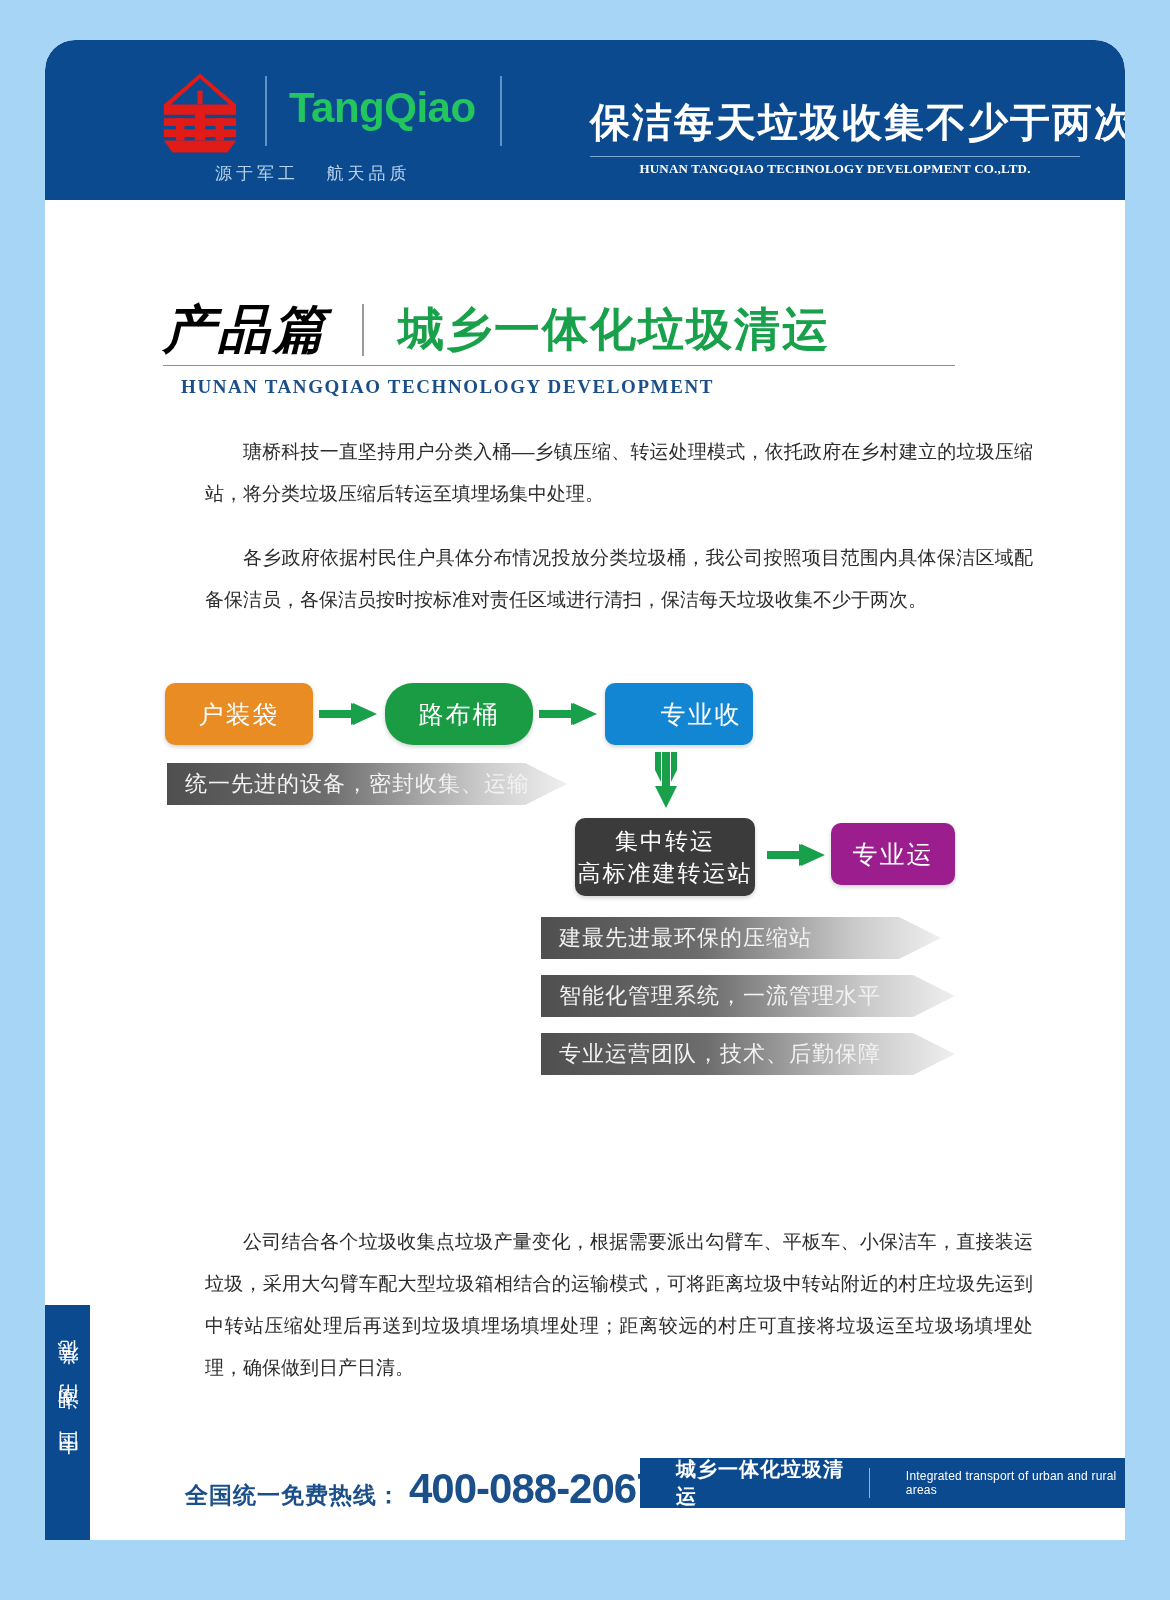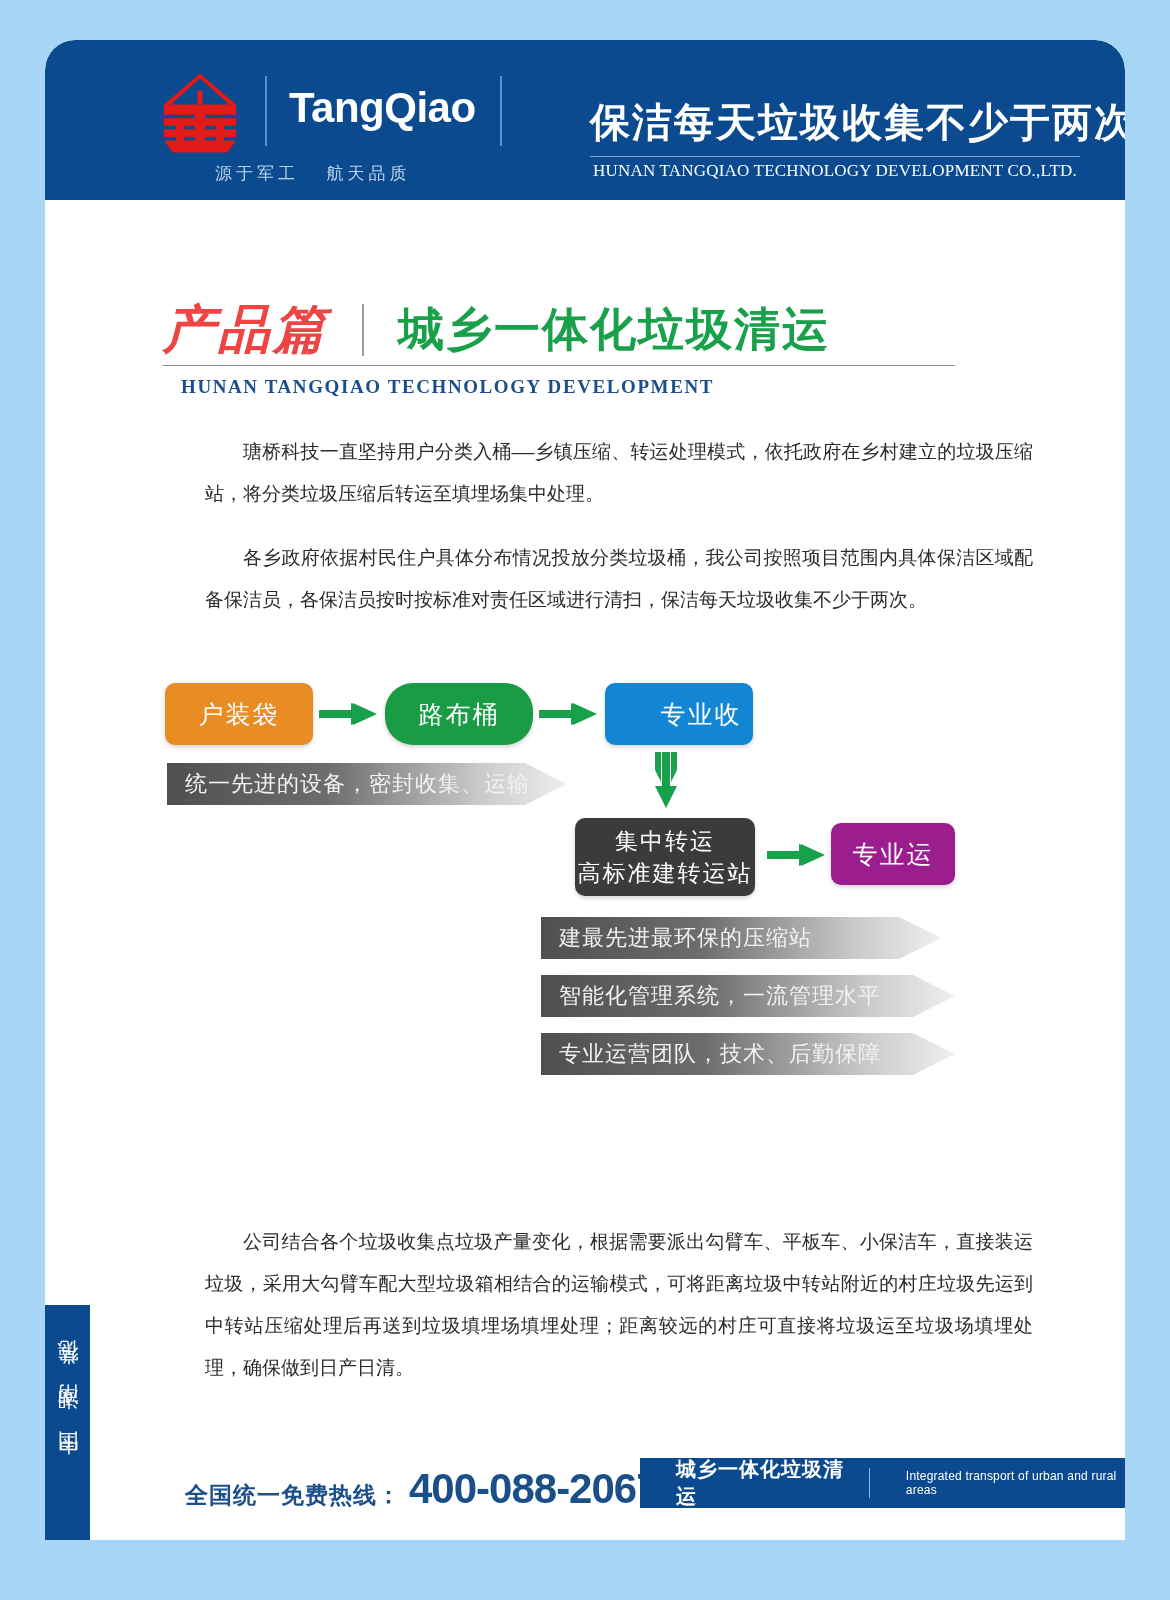--- a/index.html
+++ b/index.html
@@ -29,21 +29,21 @@
   .logo-wrap {
     position: absolute; left: 112px; top: 30px;
     display: flex; align-items: flex-start;
   }
   .logo-mark { width: 86px; height: 86px; }
   .logo-div {
     width: 2px; height: 70px; background: #5e93c6;
     margin: 6px 22px 0 22px;
   }
   .logo-word {
-    color: #ffffff; font-size: 42px; font-weight: bold;
+    color: #22c55e; font-size: 42px; font-weight: bold;
     letter-spacing: -0.5px; margin-top: 14px;
     font-family: "Liberation Sans", sans-serif;
   }
   .logo-div2 {
     width: 2px; height: 70px; background: #5e93c6;
     margin: 6px 0 0 24px;
   }
   .logo-tag {
     position: absolute; left: 170px; top: 122px;
     color: #b9d4ec; font-size: 17px; letter-spacing: 4px;
@@ -54,32 +54,32 @@
     position: absolute; left: 545px; top: 55px;
     width: 490px; text-align: center;
   }
   .corp-cn {
     color: #ffffff; font-size: 40px; font-weight: bold;
     letter-spacing: 2px; white-space: nowrap;
     font-family: "DejaVu Sans", sans-serif;
   }
   .corp-rule { height: 1px; background: #7fa8cf; margin: 6px 0 4px; }
   .corp-en {
-    color: #ffffff; font-size: 17px; font-weight: normal;
+    color: #ffffff; font-size: 13px; font-weight: bold;
     letter-spacing: 0.2px; white-space: nowrap;
     font-family: "Liberation Serif", serif;
   }
 
   
   .title-row {
     position: absolute; left: 118px; top: 255px;
     display: flex; align-items: center;
   }
   .title-cn1 {
-    color: #ef4444; font-size: 52px; font-weight: bold;
+    color: #000000; font-size: 52px; font-weight: bold;
     font-style: italic; letter-spacing: 3px;
     font-family: "DejaVu Sans", sans-serif;
   }
   .title-sep { width: 2px; height: 52px; background: #9a9a9a; margin: 0 34px; }
   .title-cn2 {
     color: #18a04a; font-size: 46px; font-weight: bold;
     letter-spacing: 2px; font-family: "DejaVu Sans", sans-serif;
   }
   .title-rule {
     position: absolute; left: 118px; top: 325px;

